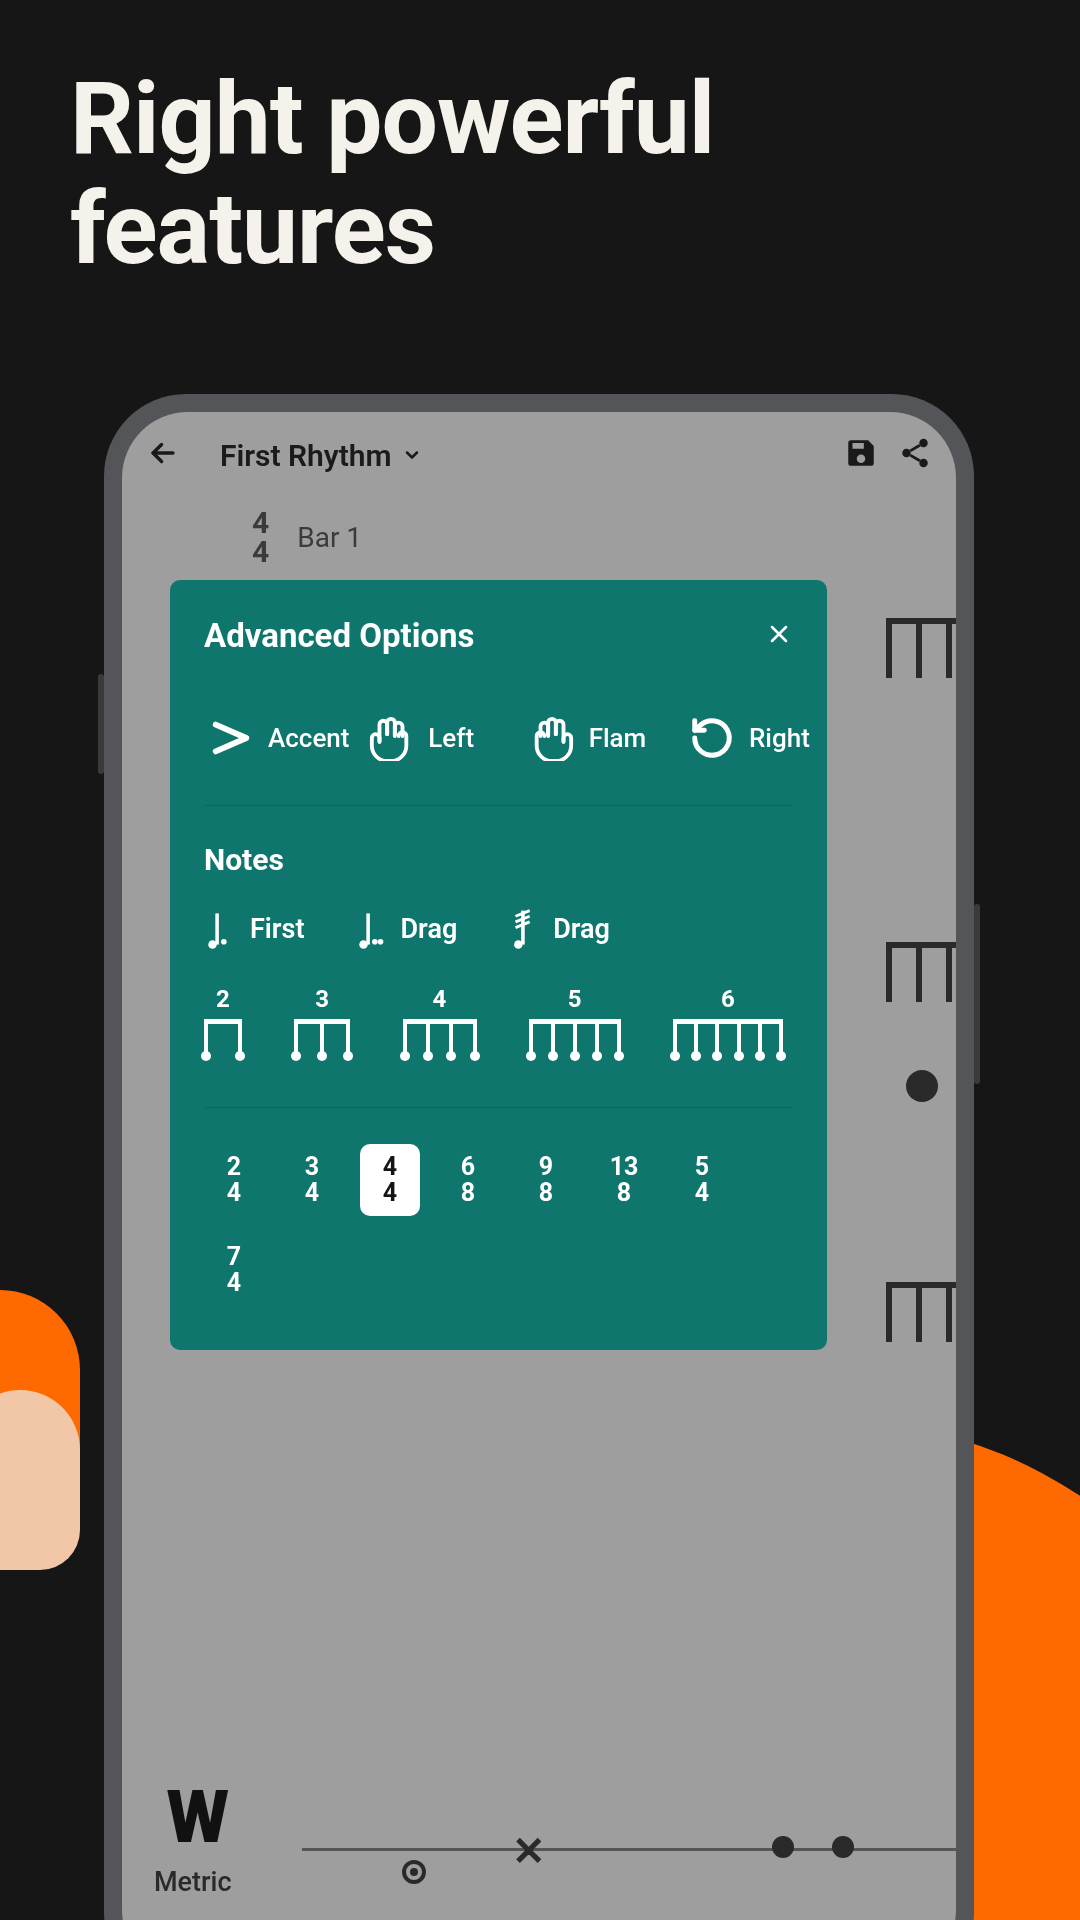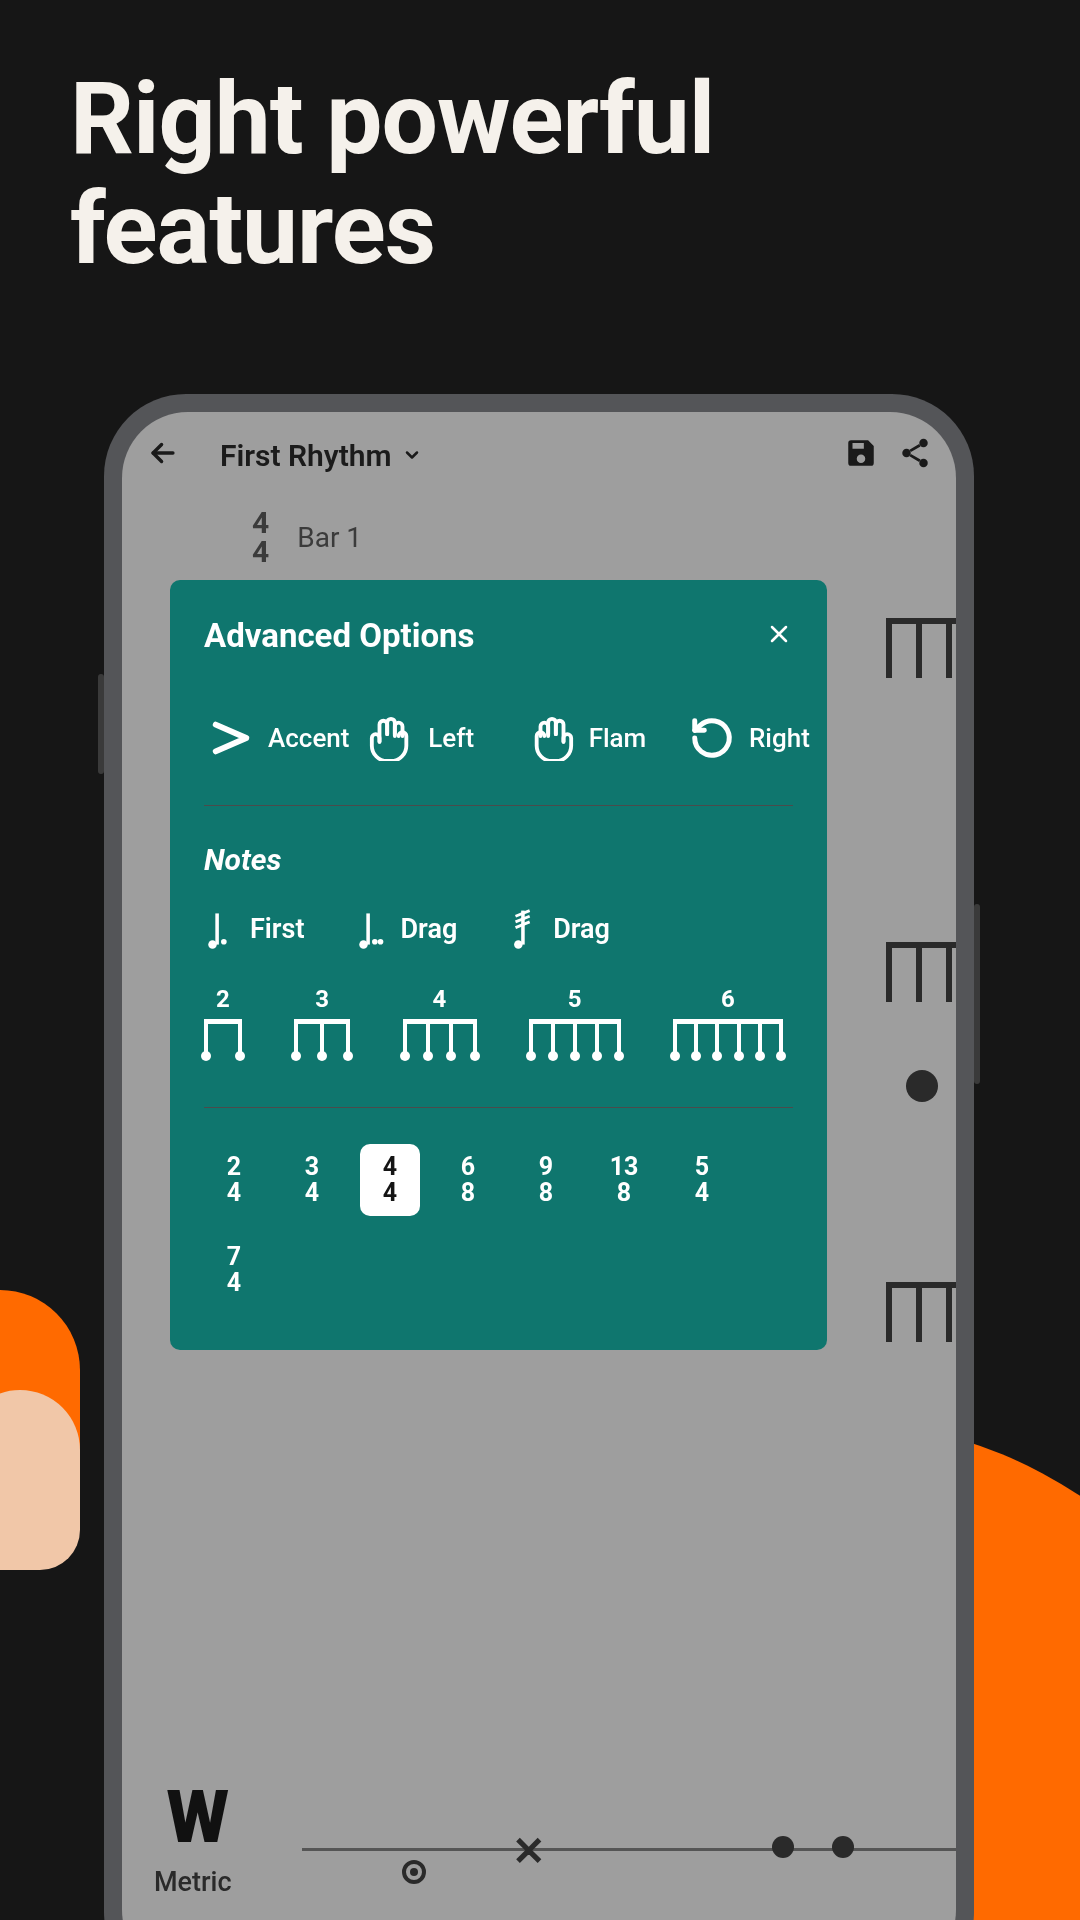--- a/index.html
+++ b/index.html
@@ -255,21 +255,20 @@
   .hr {
     height: 1px;
     background: #4b4b4b;
     margin: 0 0 36px 0;
   }
 
   .section-title {
     font-size: 30px;
     font-weight: 700;
     margin-bottom: 30px;
-    font-style: italic;
   }
 
   .note-row {
     display: flex;
     gap: 50px;
     margin-bottom: 34px;
   }
   .note-item {
     display: flex;
     align-items: center;

